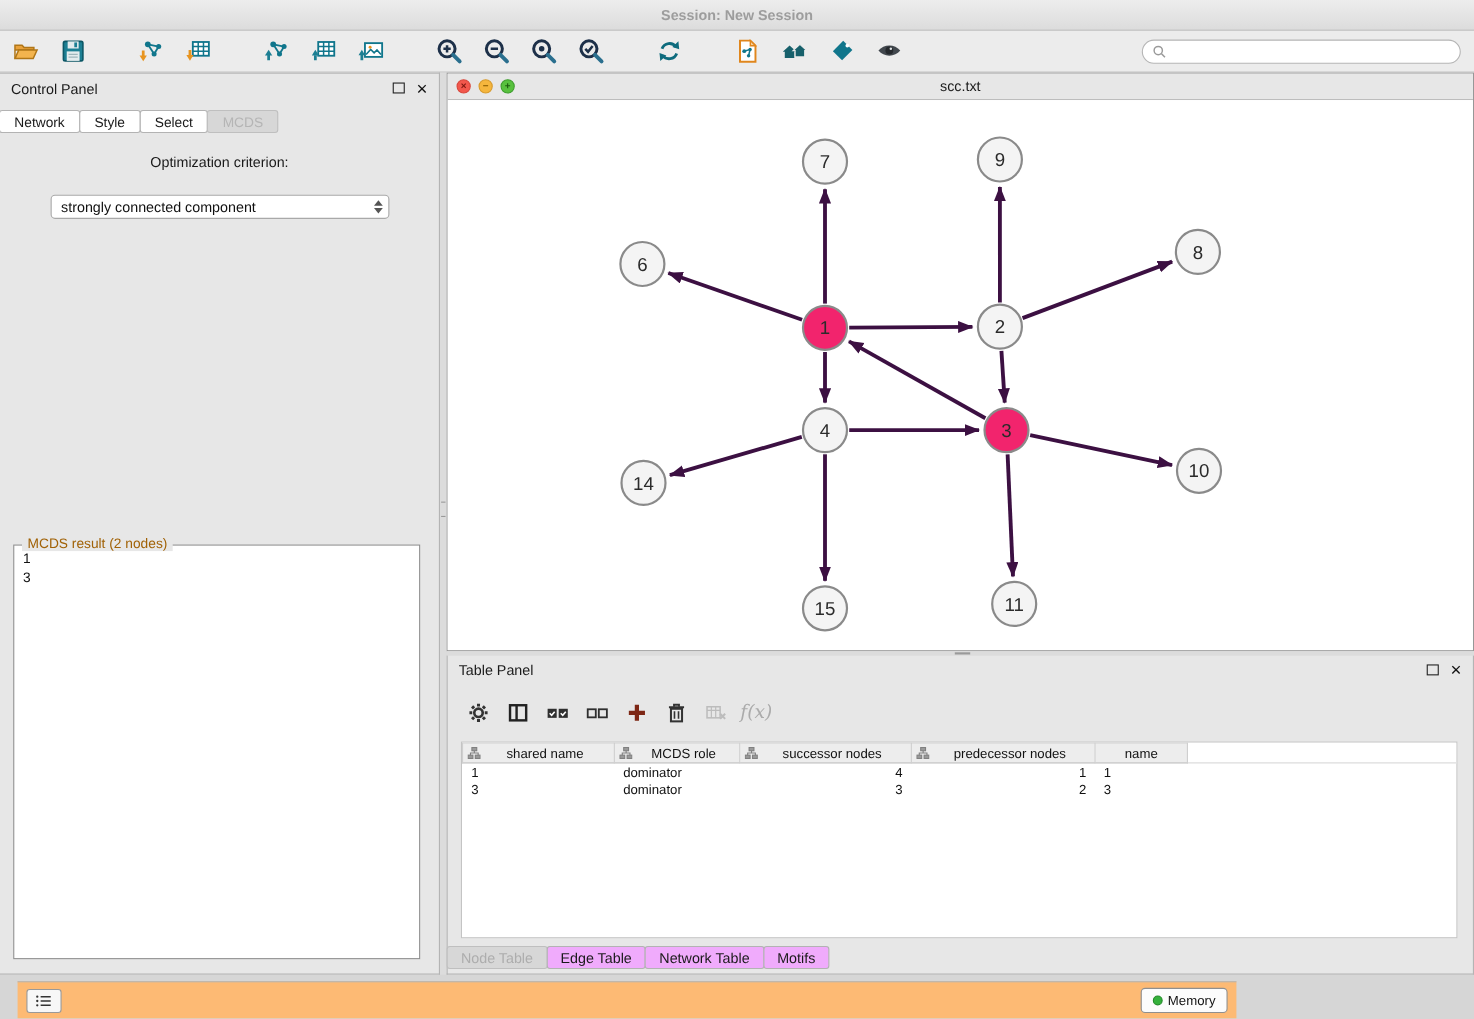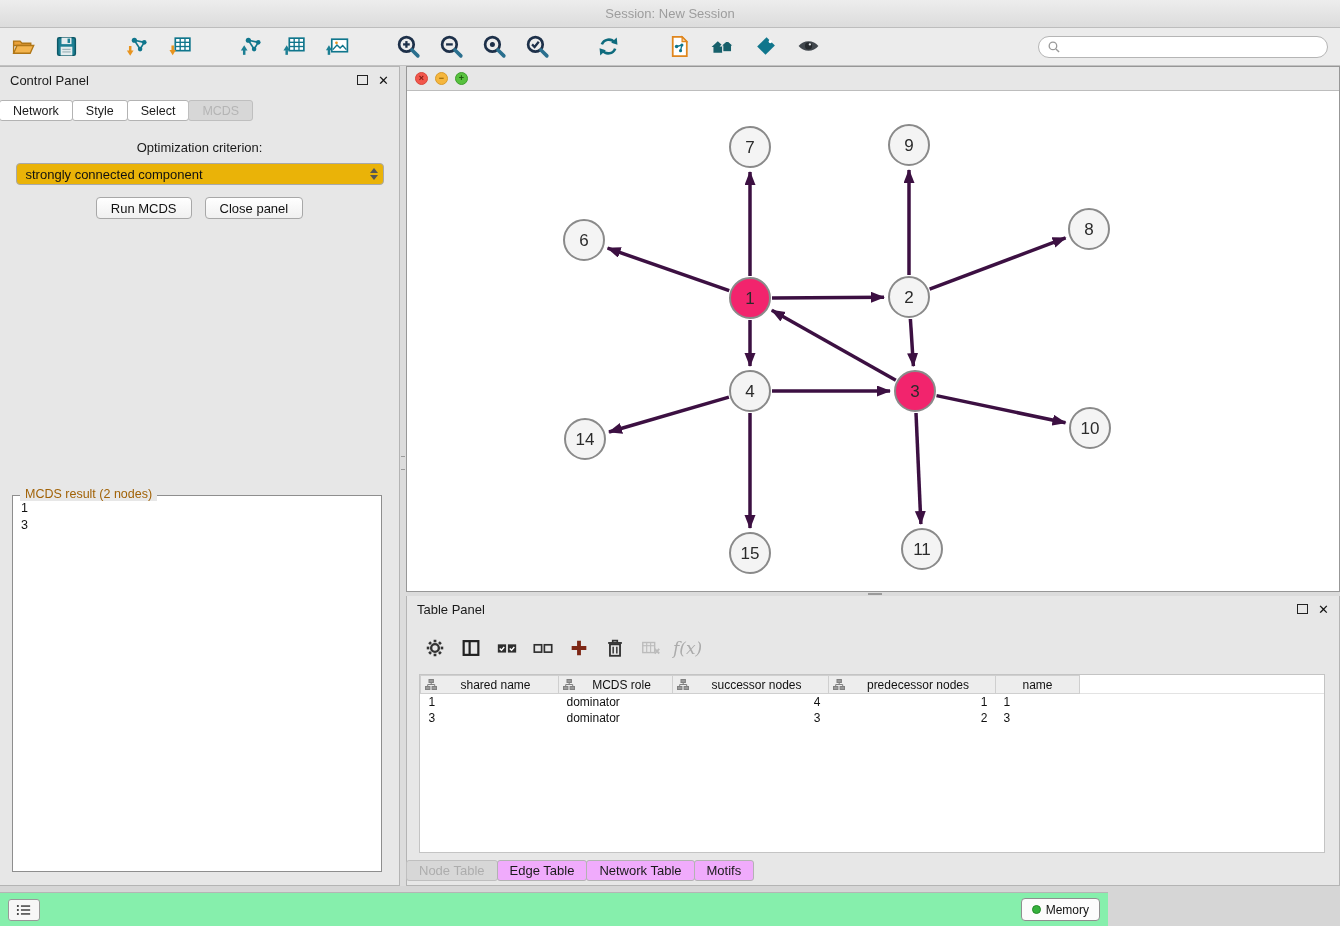--- a/index.html
+++ b/index.html
@@ -2,21 +2,21 @@
 <html><head>
 <meta charset="utf-8">
 <style>
   * { box-sizing: border-box; margin: 0; padding: 0; }
   html,body { width:1340px; height:926px; overflow:hidden; }
   body { font-family:"Liberation Sans","DejaVu Sans",sans-serif; background:#d6d6d6; position:relative; }
 
   
   .titlebar { position:absolute; left:0; top:0; width:1340px; height:28px;
     background:linear-gradient(#ededed,#dcdcdc); border-bottom:1px solid #bdbdbd;
-    display:flex; align-items:center; justify-content:center; }
+    display:flex; align-items:center; justify-content:center;font-weight:bold; }
   .titlebar .title { font-size:13px; color:#9d9d9d; }
 
   
   .toolbar { position:absolute; left:0; top:28px; width:1340px; height:38px;
     background:#ececec; border-bottom:1px solid #c2c2c2; display:flex; align-items:center; padding-left:6px; }
   .tb { width:34px; height:30px; border:none; background:transparent; display:flex;
     align-items:center; justify-content:center; margin-right:9px; cursor:pointer; }
   .tb svg { width:25px; height:25px; }
   .tgap { width:28px; flex:0 0 auto; }
   .searchbox { margin-left:auto; margin-right:12px; width:290px; height:22px; background:#fff;
@@ -31,21 +31,21 @@
   .close-x { font-size:13px; font-weight:bold; color:#111; cursor:pointer; line-height:1; }
 
   
   .control-panel { position:absolute; left:0; top:66px; width:400px; height:820px;
     background:#e7e7e7; border:1px solid #b4b4b4; border-left:none; }
   .cp-tabs { display:flex; justify-content:flex-start; margin-top:7px; }
   .cp-tab { height:21px; padding:0 13px; font-size:12.5px; background:#fff; border:1px solid #b3b3b3;
     margin-left:-1px; border-radius:3px; display:flex; align-items:center; cursor:pointer; color:#1a1a1a; }
   .cp-tab.active { background:#d7d7d7; color:#b5b5b5; border-color:#bfbfbf; }
   .opt-label { text-align:center; margin-top:19px; font-size:13px; color:#1a1a1a; }
-  .combo { width:368px; height:22px; margin:8px auto 0; background:#eab308; border:1px solid #a9a9a9;
+  .combo { width:308px; height:22px; margin:22px auto 0; background:#ffffff; border:1px solid #a9a9a9;
     border-radius:4px; display:flex; align-items:center; padding-left:9px; font-size:13px; color:#111;
     position:relative; cursor:pointer; }
   .combo .stepper { position:absolute; right:5px; top:0; height:100%; display:flex; flex-direction:column;
     justify-content:center; gap:2px; }
   .combo .up { width:0; height:0; border-left:4px solid transparent; border-right:4px solid transparent; border-bottom:5px solid #555; }
   .combo .down { width:0; height:0; border-left:4px solid transparent; border-right:4px solid transparent; border-top:5px solid #555; }
   .cp-buttons { display:flex; justify-content:center; gap:13px; margin-top:12px; }
   .btn { height:22px; padding:0 14px; font-size:13px; background:linear-gradient(#ffffff,#f0f0f0);
     border:1px solid #a8a8a8; border-radius:4px; cursor:pointer; color:#111; }
   .result-box { position:absolute; left:12px; right:17px; top:428px; bottom:13px;
@@ -95,21 +95,21 @@
   table.node-table th.filler { background:#fff; border:none; border-bottom:1px solid #e3e3e3; }
   table.node-table td { height:16px; padding:0 8px; white-space:nowrap; }
   td.num-right { text-align:right; padding-right:12px; }
   td.num-right2 { text-align:right; padding-right:8px; }
   .tp-tabs { position:absolute; bottom:4px; left:0; right:0; display:flex; }
   .tp-tab { height:21px; padding:0 12px; font-size:13px; background:#f0abfc; border:1px solid #b3b3b3;
     margin-left:-1px; border-radius:3px; display:flex; align-items:center; cursor:pointer; color:#1a1a1a; }
   .tp-tab.active { background:#d7d7d7; color:#adadad; border-color:#bfbfbf; }
 
   
-  .statusbar { position:absolute; left:0; top:892px; width:1108px; height:34px; background:#86efac;
+  .statusbar { position:absolute; left:16px; top:892px; width:1108px; height:34px; background:#fdba74;
     border-top:1px solid #b5b5b5; }
   .list-button { position:absolute; left:8px; top:6px; width:32px; height:22px; background:#f7f7f7;
     border:1px solid #999; border-radius:3px; display:flex; align-items:center; justify-content:center; cursor:pointer; }
   .memory-button { position:absolute; right:8px; top:5px; height:23px; background:#fcfcfc; border:1px solid #8f8f8f;
     border-radius:4px; display:flex; align-items:center; gap:5px; padding:0 10px; font-size:12px; color:#111; cursor:pointer; }
   .mem-dot { width:9px; height:9px; border-radius:50%; background:#35b13c; border:1px solid #238a29; }
 </style>
 </head>
 <body>
 
@@ -300,24 +300,20 @@
   <div class="opt-label">Optimization criterion:</div>
 
   <div class="combo">
     <span>strongly connected component</span>
     <span class="stepper">
       <span class="up"></span>
         <span class="down"></span>
     </span>
   </div>
 
-  <div class="cp-buttons">
-    <button class="btn">Run MCDS</button>
-    <button class="btn">Close panel</button>
-  </div>
 
   <div class="result-box">
     <div class="legend">MCDS result (2 nodes)</div>
     <div class="content">
       <div>1</div>
       <div>3</div>
     </div>
   </div>
 </div>
 
@@ -325,20 +321,21 @@
     <div class="grip"></div>
   </div>
 
 <div class="network-window">
   <div class="nw-titlebar">
     <div class="traffic">
       <span class="light red">×</span>
       <span class="light yellow">−</span>
       <span class="light green">+</span>
     </div>
+    <div class="nw-title">scc.txt</div>
   </div>
   <div class="nw-canvas">
     <svg id="graph-svg" viewBox="0 0 932 500">
         <defs>
           <marker id="arrow" markerUnits="userSpaceOnUse" markerWidth="16" markerHeight="12" refX="13" refY="5.5" orient="auto">
             <path d="M0,0 L14,5.5 L0,11 Z" fill="#3c1042"></path>
           </marker>
         </defs>
         <line x1="343.0" y1="185.0" x2="343.0" y2="81.0" stroke="#3c1042" stroke-width="3.5" marker-end="url(#arrow)"></line>
         <line x1="322.2" y1="199.7" x2="200.6" y2="157.2" stroke="#3c1042" stroke-width="3.5" marker-end="url(#arrow)"></line>

